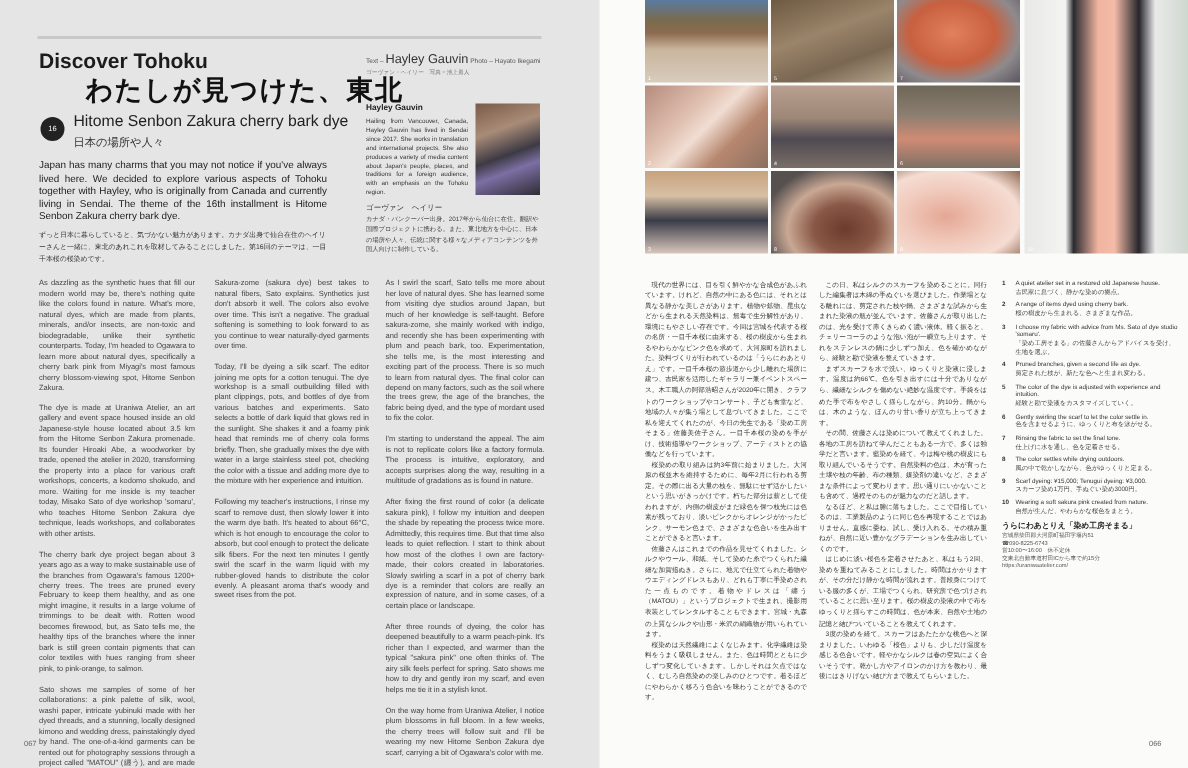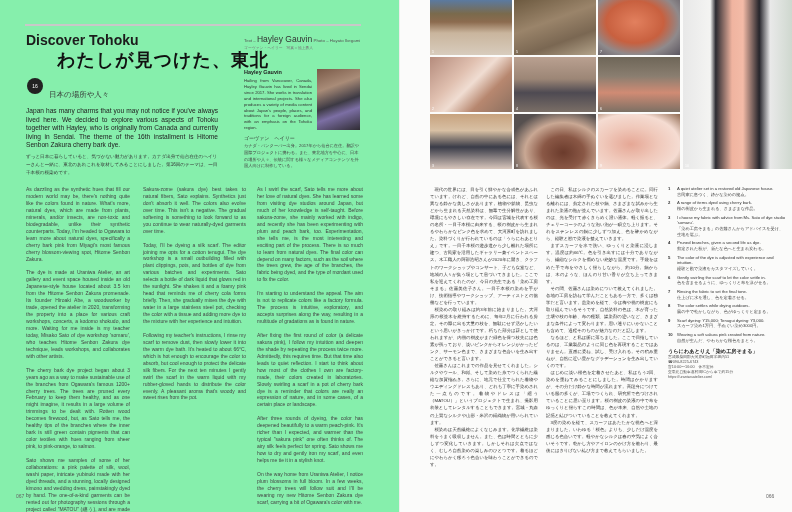--- a/index.html
+++ b/index.html
@@ -1,17 +1,17 @@
 <!DOCTYPE html>
 <html><head>
 <meta charset="utf-8">
 <style>
   html, body { margin:0; padding:0; }
   body { width:792px; height:512px; background:#fff; position:relative; overflow:hidden; font-family:"Liberation Sans", sans-serif; color:#222; }
-  .page { position:absolute; top:0; height:512px; background:#86efac; }
+  .page { position:absolute; top:0; height:512px; background:#e5e5e5; }
   .left { left:0; width:400px; }
   .right { left:400px; width:392px; background:#fbfbfa; }
   .spine { position:absolute; left:399px; top:0; width:2px; height:512px; background:linear-gradient(90deg,#e8e8e6,#fff); }
 
   .topline { position:absolute; left:25px; top:24px; width:336px; height:2px; background:#c8c8c8; }
   .series { position:absolute; left:26px; top:32px; font-size:14px; font-weight:bold; color:#1c1c1c; }
   .title-jp { position:absolute; left:25px; top:48px; font-size:18px; font-weight:bold; color:#111; letter-spacing:1px;margin-left:32px; }
   .badge { position:absolute; left:27px; top:78px; width:16px; height:16px; border-radius:50%; background:#222; color:#fff; font-size:5px; text-align:center; line-height:16px; }
   .sub-en { position:absolute; left:49px; top:75px; font-size:10.5px; color:#222; }
   .sub-jp { position:absolute; left:49px; top:90px; font-size:7.5px; color:#333; }
@@ -62,20 +62,21 @@
   .pgnum-r { position:absolute; left:766px; top:493px; font-size:5px; color:#666; }
 </style>
 </head>
 <body>
 
 <div class="page left">
   <div class="topline"></div>
   <div class="series">Discover Tohoku</div>
   <div class="title-jp">わたしが見つけた、東北</div>
   <div class="badge">16</div>
+  <div class="sub-en">Hitome Senbon Zakura cherry bark dye</div>
   <div class="sub-jp">日本の場所や人々</div>
   <div class="lead-en">Japan has many charms that you may not notice if you've always lived here. We decided to explore various aspects of Tohoku together with Hayley, who is originally from Canada and currently living in Sendai. The theme of the 16th installment is Hitome Senbon Zakura cherry bark dye.</div>
   <div class="lead-jp">ずっと日本に暮らしていると、気づかない魅力があります。カナダ出身で仙台在住のヘイリーさんと一緒に、東北のあれこれを取材してみることにしました。第16回のテーマは、一目千本桜の桜染めです。</div>
 
   <div class="credit">
     <span>Text ‒</span>
     <span class="nm">Hayley Gauvin</span>
     <span>Photo ‒ Hayato Ikegami</span>
   </div>
   <div class="credit-jp">ゴーヴァン・ヘイリー　写真＝池上勇人</div>

